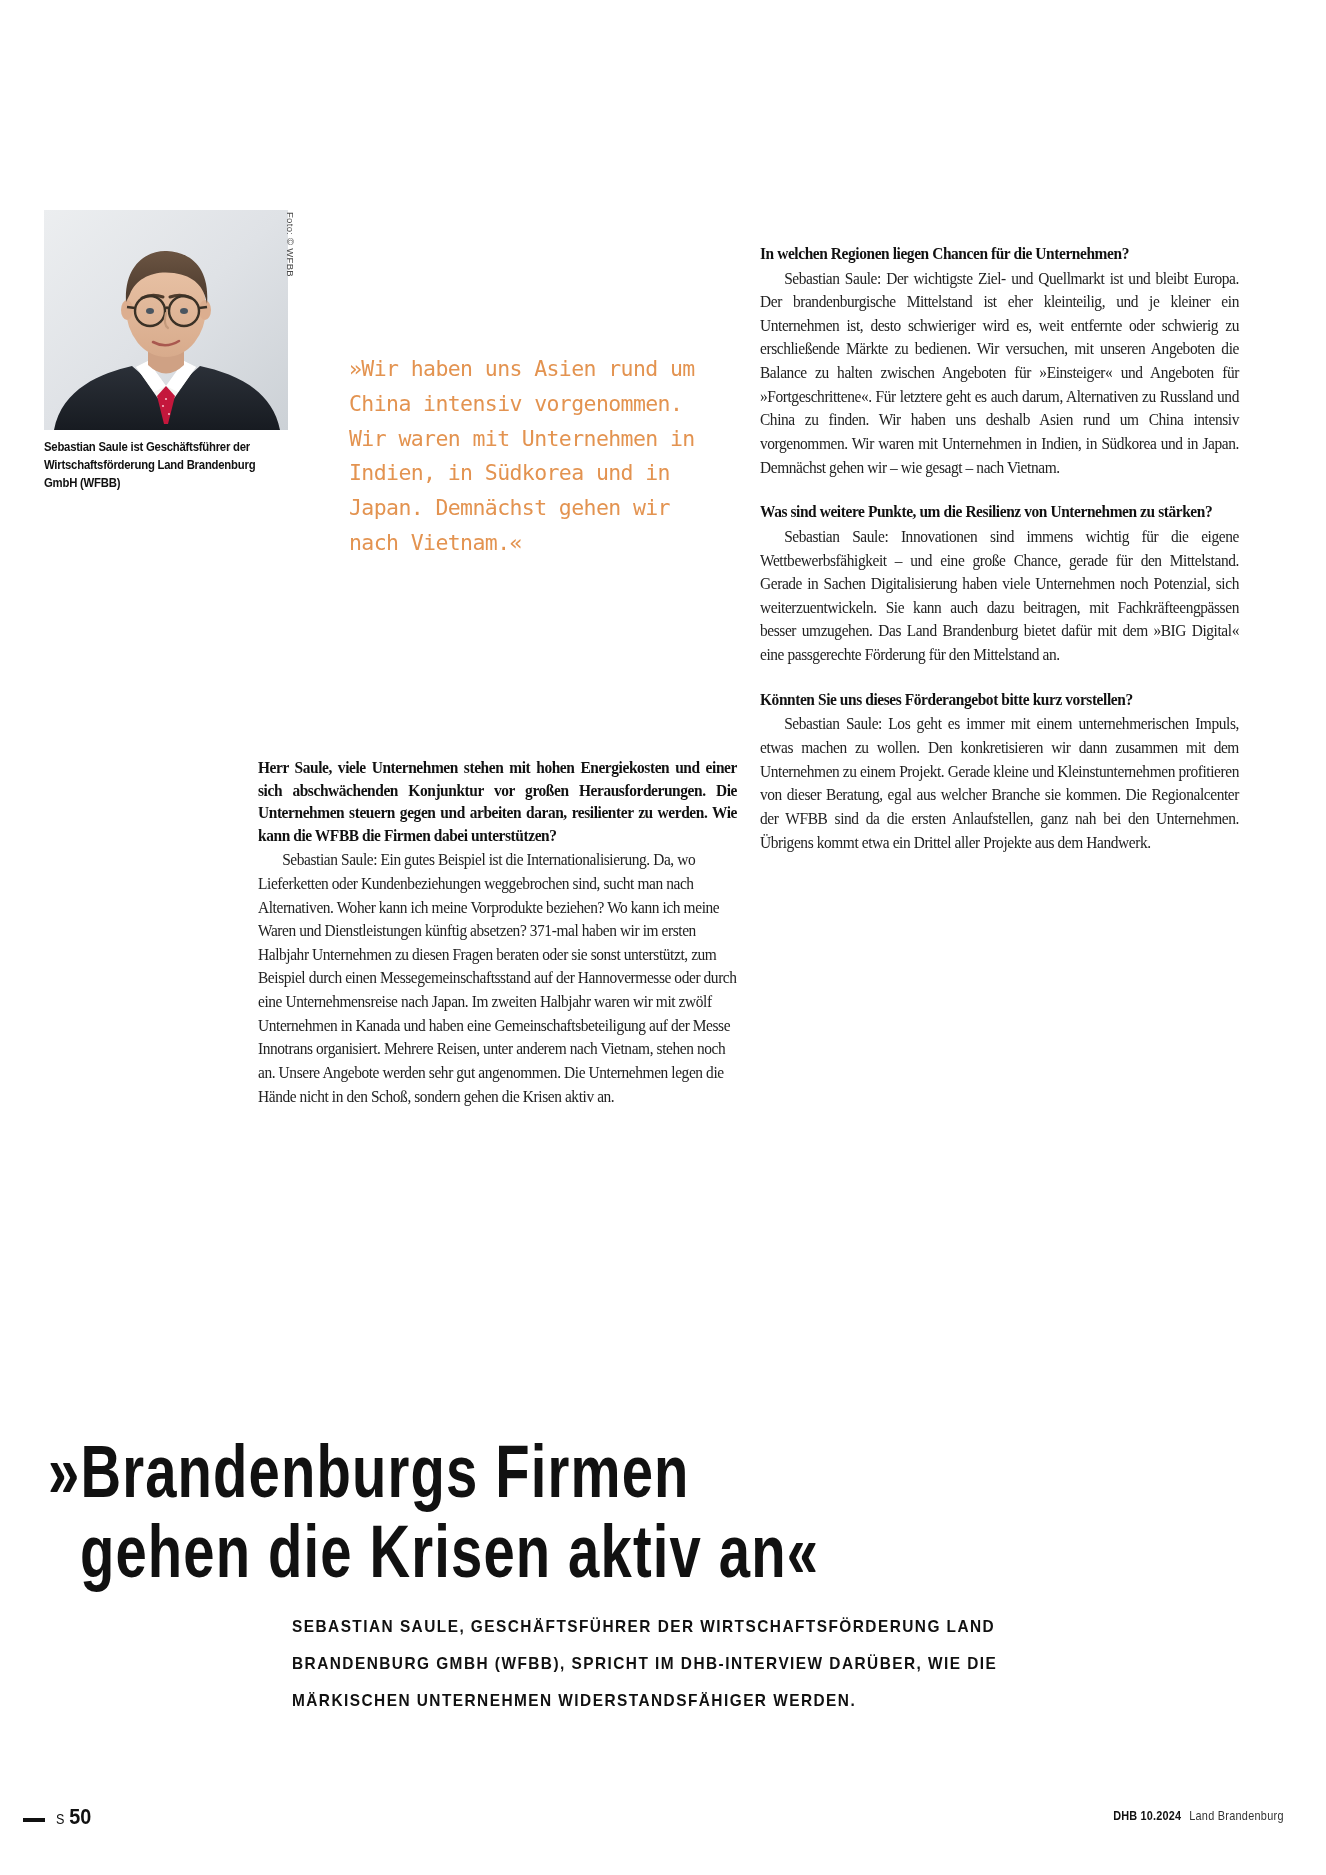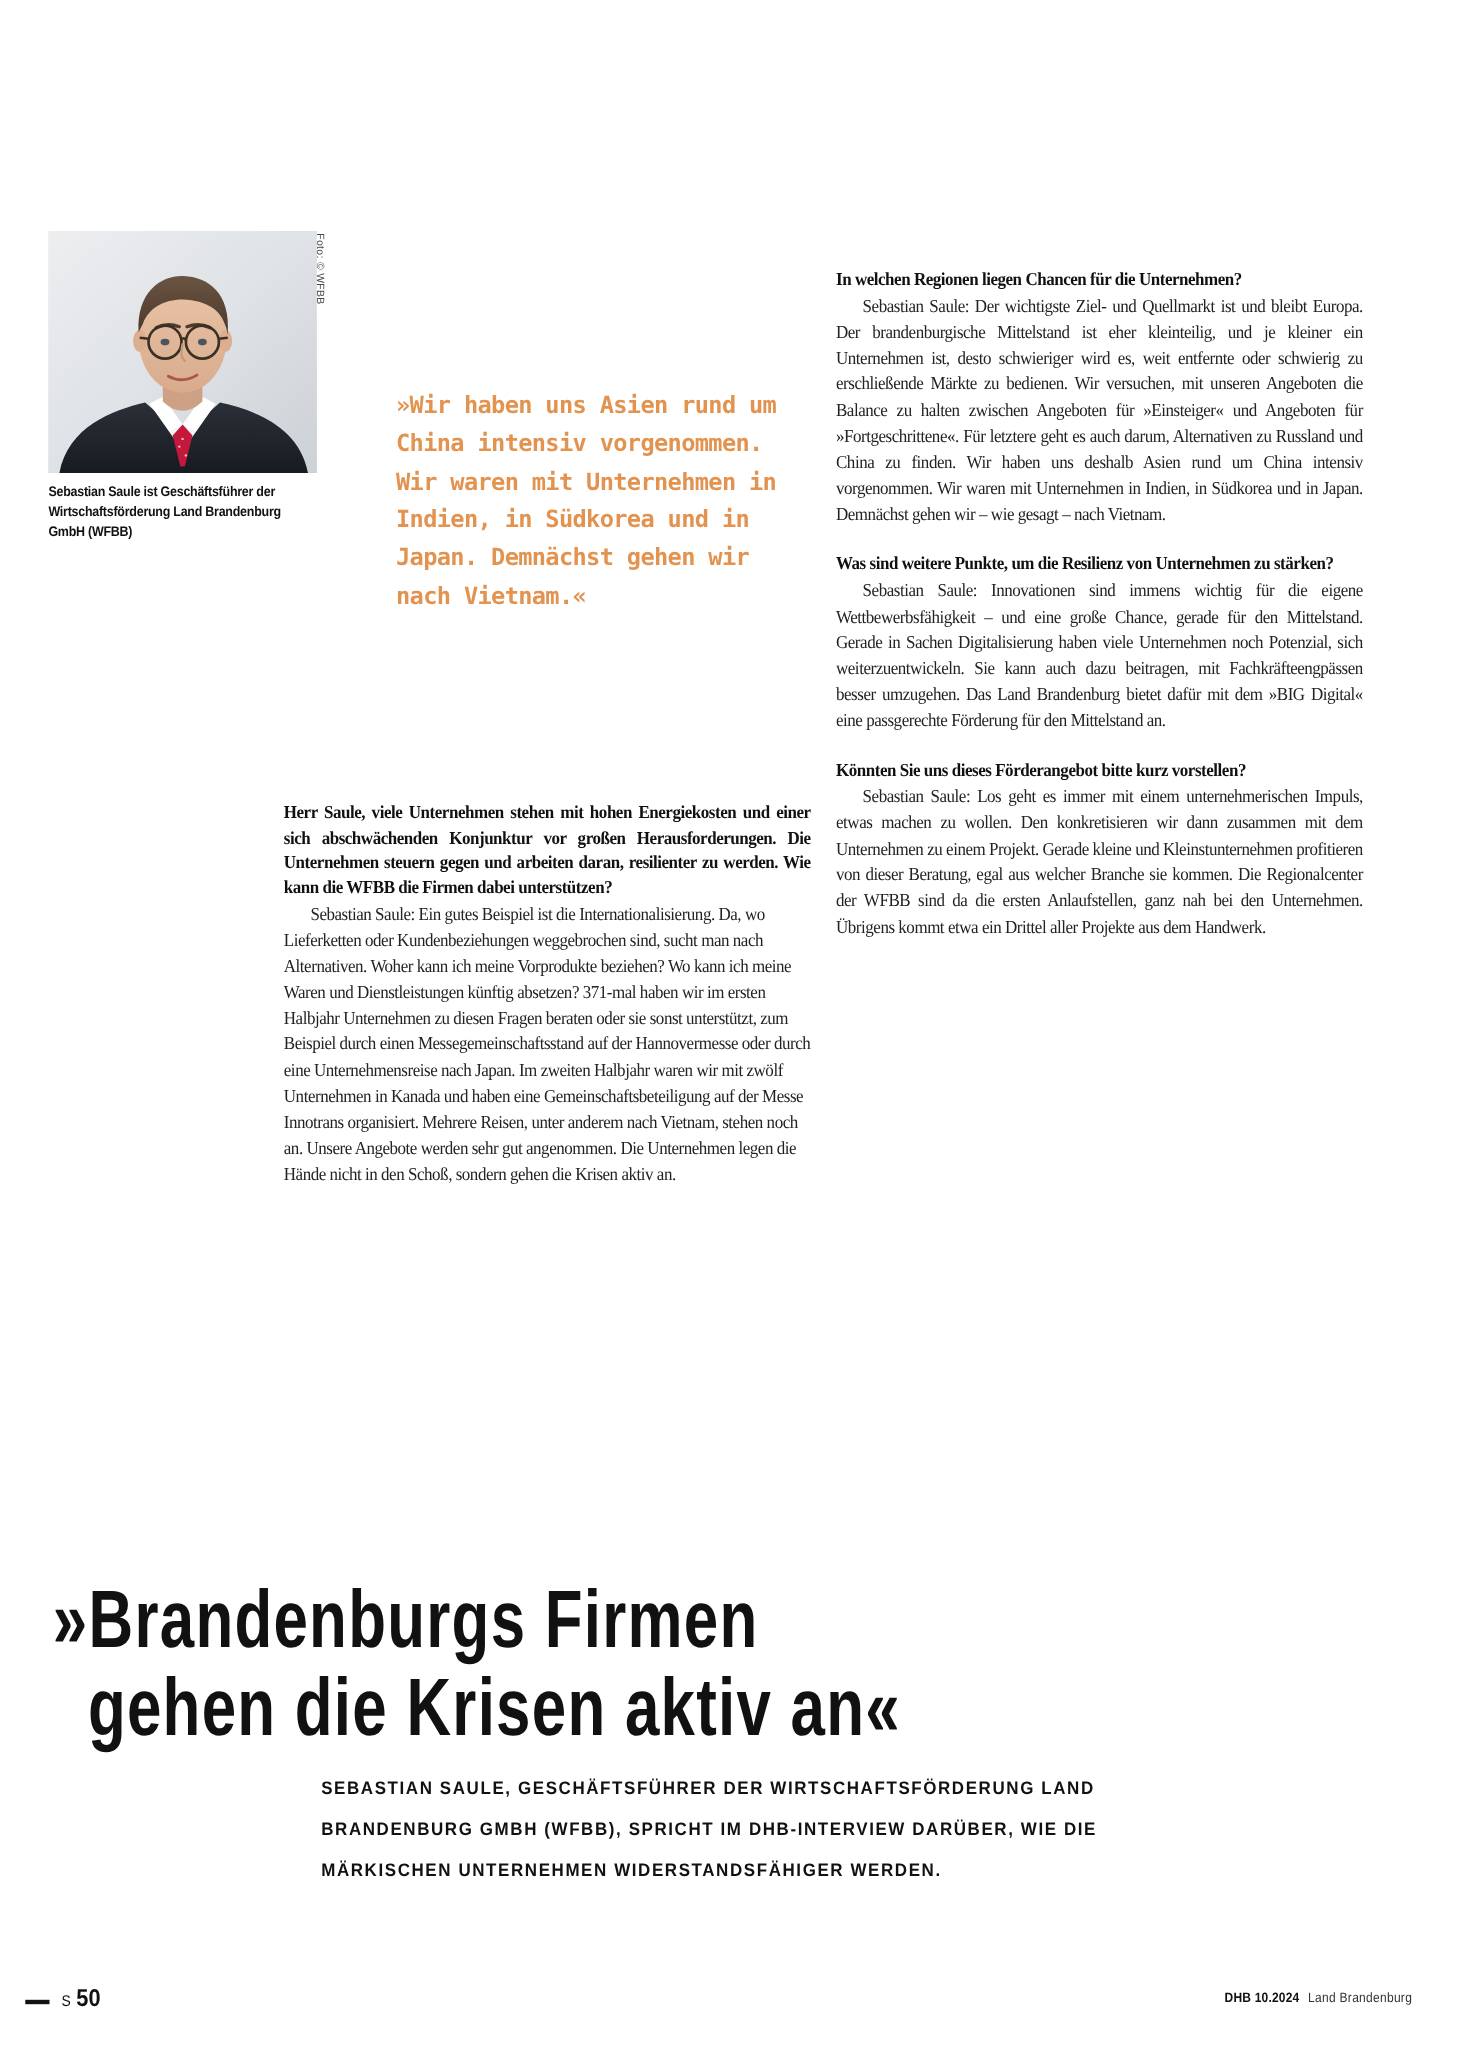--- a/index.html
+++ b/index.html
@@ -62,38 +62,38 @@
     line-height: 1.42;
     letter-spacing: -0.25px;
     color: #111;
     transform: scaleX(0.9);
     transform-origin: left top;
   }
 
   
   .pullquote {
     position: absolute;
-    left: 360px;
+    left: 349px;
     top: 352px;
     width: 380px;
     font-family: "DejaVu Sans Mono", monospace;
     font-size: 21.5px;
     line-height: 1.62;
     letter-spacing: -0.6px;
     color: #e39350;
-    font-weight: 700;
+    font-weight: 400;
   }
 
   
   .col {
     position: absolute;
     width: 480px;
     font-family: Liberation Serif, serif;
   }
-  .col-left  { left: 258px; top: 728px; }
+  .col-left  { left: 258px; top: 757px; }
   .col-right { left: 760px; top: 243px; }
 
   .q {
     font-weight: bold;
     font-size: 16.6px;
     line-height: 1.36;
     letter-spacing: -0.45px;
     color: #111;
     margin: 0 0 1px 0;
     transform: scaleX(0.93);

